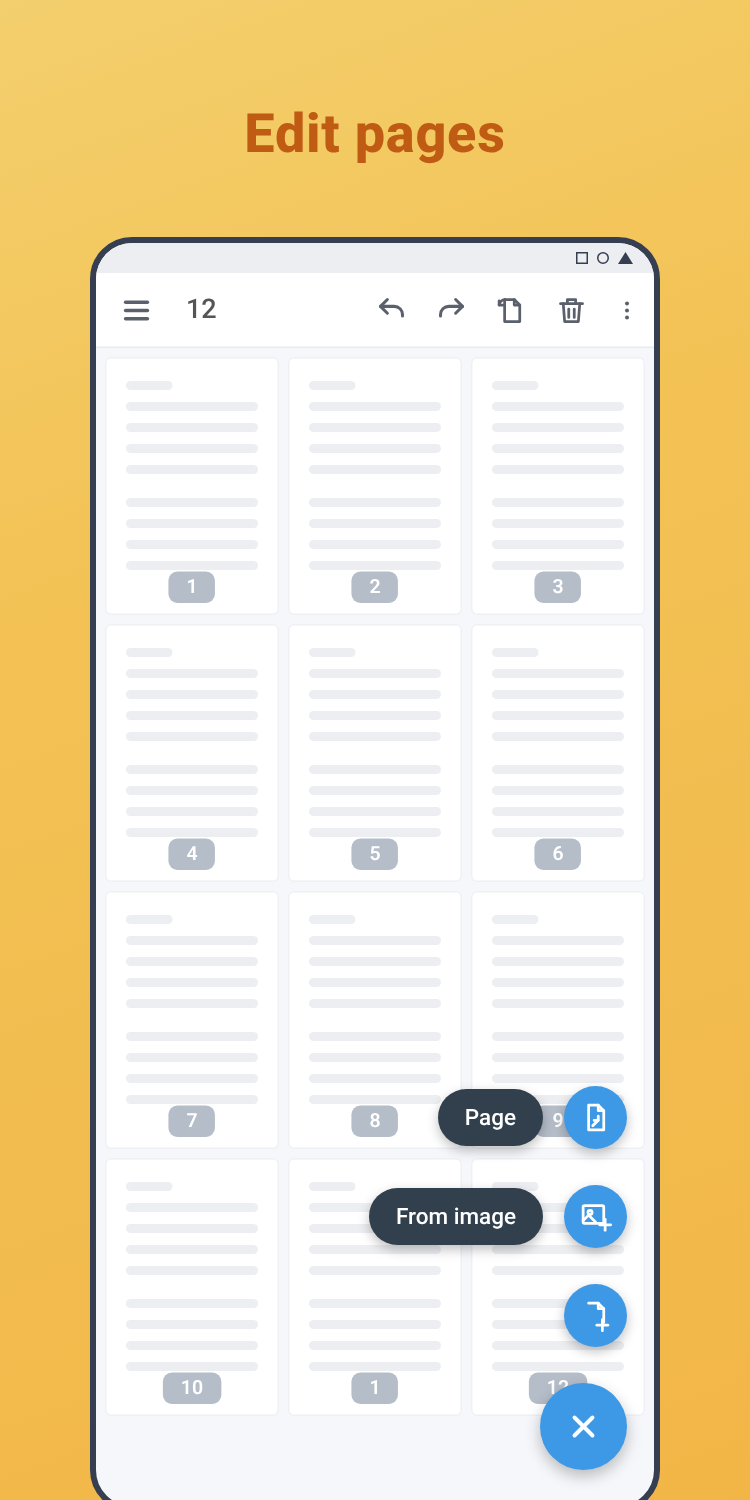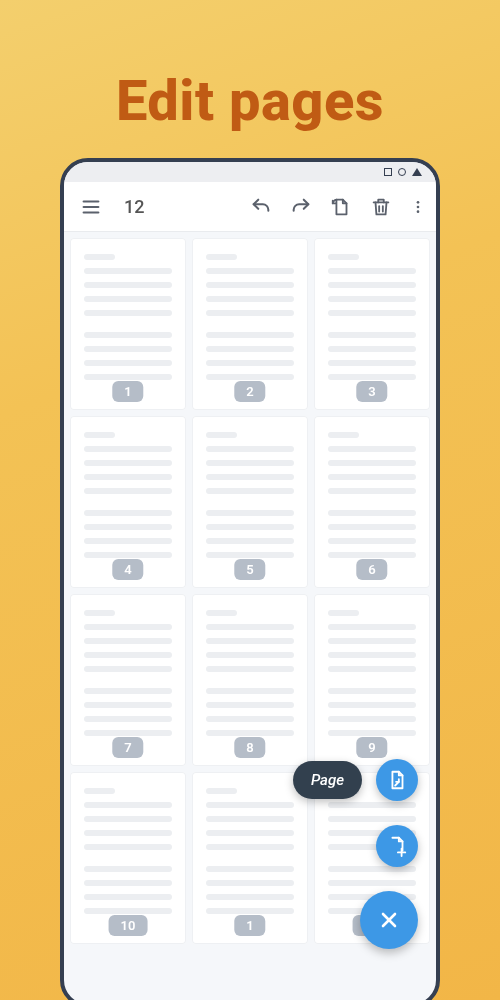--- a/index.html
+++ b/index.html
@@ -6,21 +6,21 @@
   html, body { margin:0; padding:0; }
   body {
     width:500px; height:1000px;
     background: linear-gradient(160deg, #f3cf6d 0%, #f3c255 35%, #f2b647 100%);
     font-family: -apple-system, "Segoe UI", Roboto, Arial, sans-serif;
     overflow:hidden;
     position:relative;
   }
   .title {
     text-align:center;
-    font-size:56px;
+    font-size:36px;
     font-weight:800;
     color:#c05b14;
     margin-top:68px;
     letter-spacing:.5px;
   }
 
   
   .phone {
     position:absolute;
     left:50%; transform:translateX(-50%);
@@ -79,21 +79,21 @@
   .line { height:6px; background:#eceef1; border-radius:3px; margin-bottom:8px; }
   .line.short { width:35%; }
   .line.gap  { margin-top:16px; }
   .badge {
     position:absolute; bottom:8px; left:50%; transform:translateX(-50%);
     background:#b5bdc8; color:#fff; font-size:13px; font-weight:600;
     padding:3px 12px; border-radius:6px;
   }
 
   
-  .fab-stack { position:absolute; right:18px; bottom:55px; display:flex; flex-direction:column; align-items:flex-end; gap:24px;font-style:italic; }
+  .fab-stack { position:absolute; right:18px; bottom:24px; display:flex; flex-direction:column; align-items:flex-end; gap:24px; }
   .fab-main  { width:58px;height:58px;border-radius:50%;background:#3d98e6;display:flex;align-items:center;justify-content:center;box-shadow:0 4px 10px rgba(0,0,0,.25);}
   .fab-mini  { width:42px;height:42px;border-radius:50%;background:#3d98e6;display:flex;align-items:center;justify-content:center;box-shadow:0 3px 8px rgba(0,0,0,.25);}
   .fab-row   { display:flex; align-items:center; gap:14px; }
   .pill {
     background:#32404e; color:#fff; font-size:15px; font-weight:500;
     padding:10px 18px; border-radius:22px;
     box-shadow:0 3px 8px rgba(0,0,0,.25);
     white-space:nowrap;
   }
   .fab-main svg, .fab-mini svg { color:#fff; }
@@ -314,20 +314,32 @@
       <div class="fab-mini">
         <svg width="22" height="22" viewBox="0 0 24 24" stroke="currentColor" stroke-width="2" fill="none" stroke-linecap="round" stroke-linejoin="round">
             <path d="M7 3h7l4 4v14H7z"></path>
             <path d="M14 3v4h4"></path>
             <polyline points="11 14 14 14 14 11"></polyline>
             <line x1="14" y1="14" x2="10" y2="18"></line>
           </svg>
       </div>
     </div>
     <div class="fab-row">
+      <div class="pill">From image</div>
+      <div class="fab-mini">
+        <svg width="22" height="22" viewBox="0 0 24 24" stroke="currentColor" stroke-width="2" fill="none" stroke-linecap="round" stroke-linejoin="round">
+            <rect x="3" y="4" width="15" height="13" rx="1"></rect>
+            <circle cx="8" cy="9" r="1.5"></circle>
+            <path d="M3 15l4-4 5 5"></path>
+            <line x1="19" y1="14" x2="19" y2="22"></line>
+            <line x1="15" y1="18" x2="23" y2="18"></line>
+          </svg>
+      </div>
+    </div>
+    <div class="fab-row">
       <div class="fab-mini">
         <svg width="22" height="22" viewBox="0 0 24 24" stroke="currentColor" stroke-width="2" fill="none" stroke-linecap="round" stroke-linejoin="round">
             <path d="M7 3h7l4 4v10"></path>
             <path d="M14 3v4h4"></path>
             <line x1="17" y1="15" x2="17" y2="23"></line>
             <line x1="13" y1="19" x2="21" y2="19"></line>
           </svg>
       </div>
     </div>
     <div class="fab-main">

